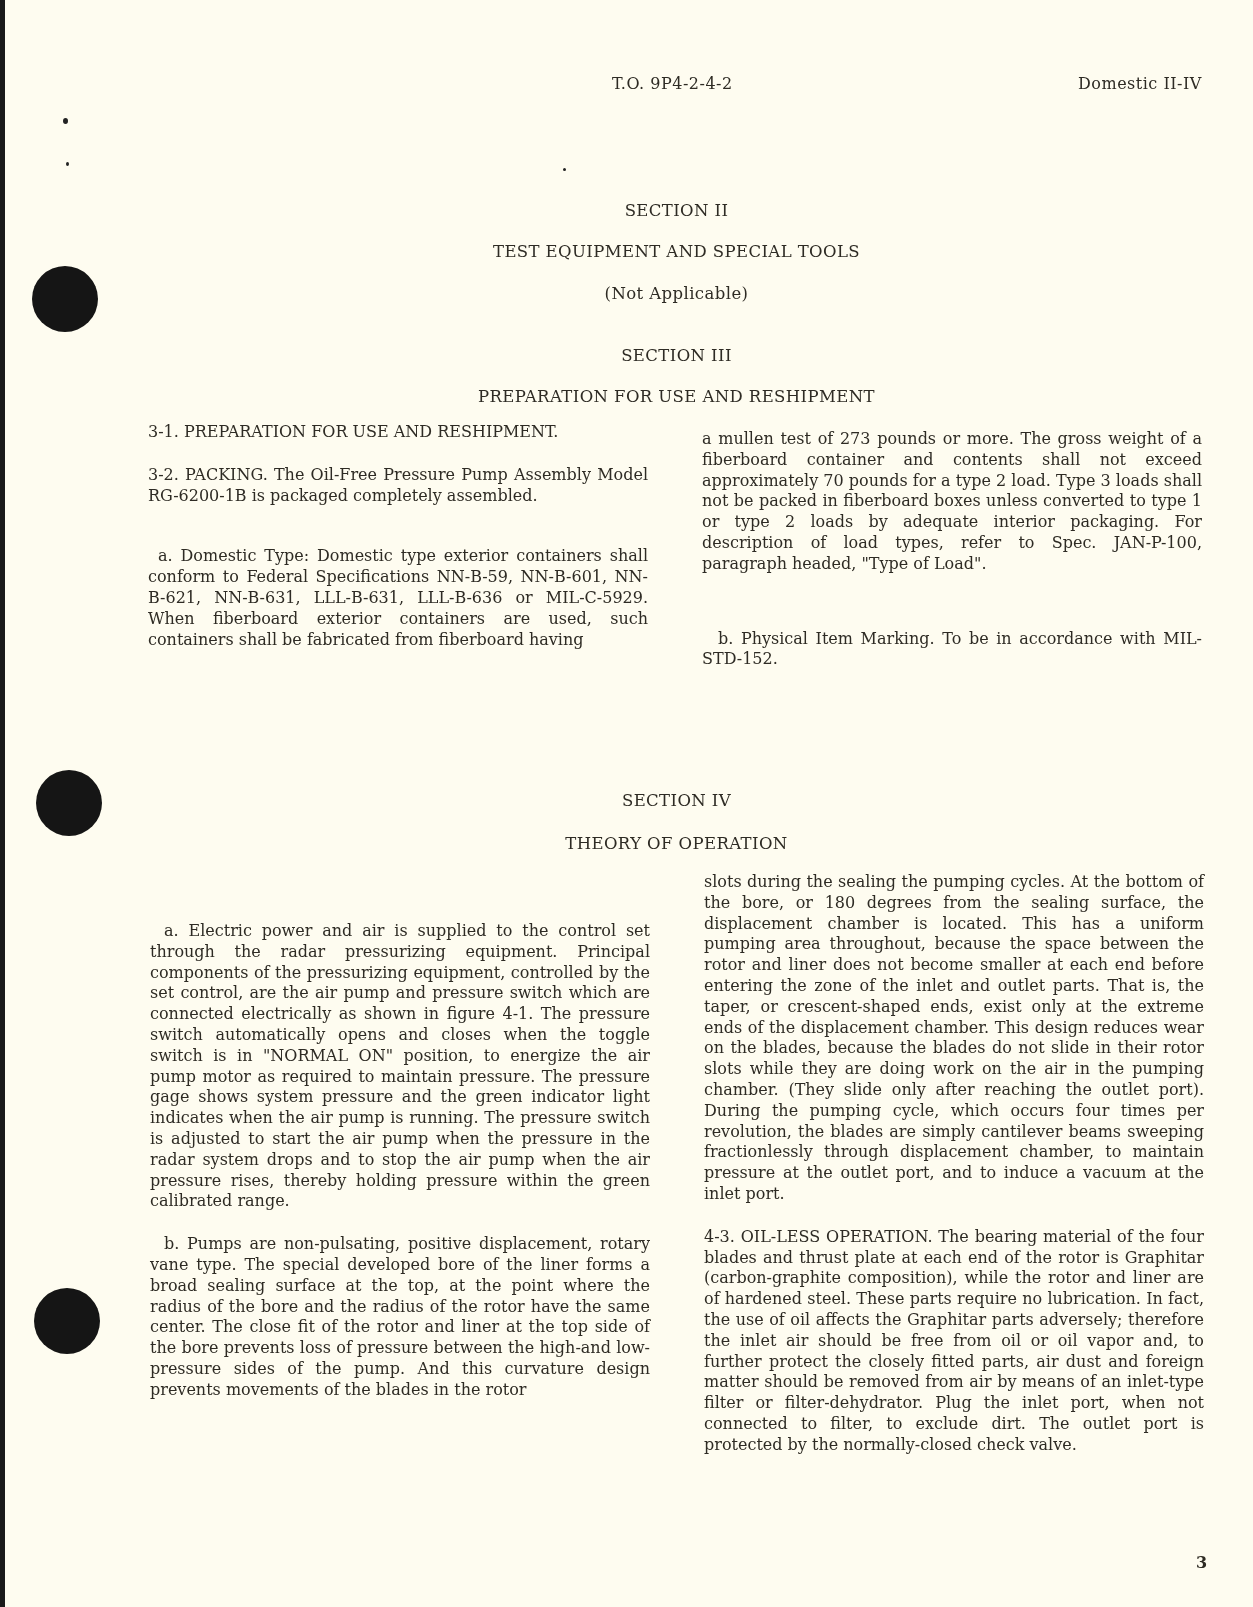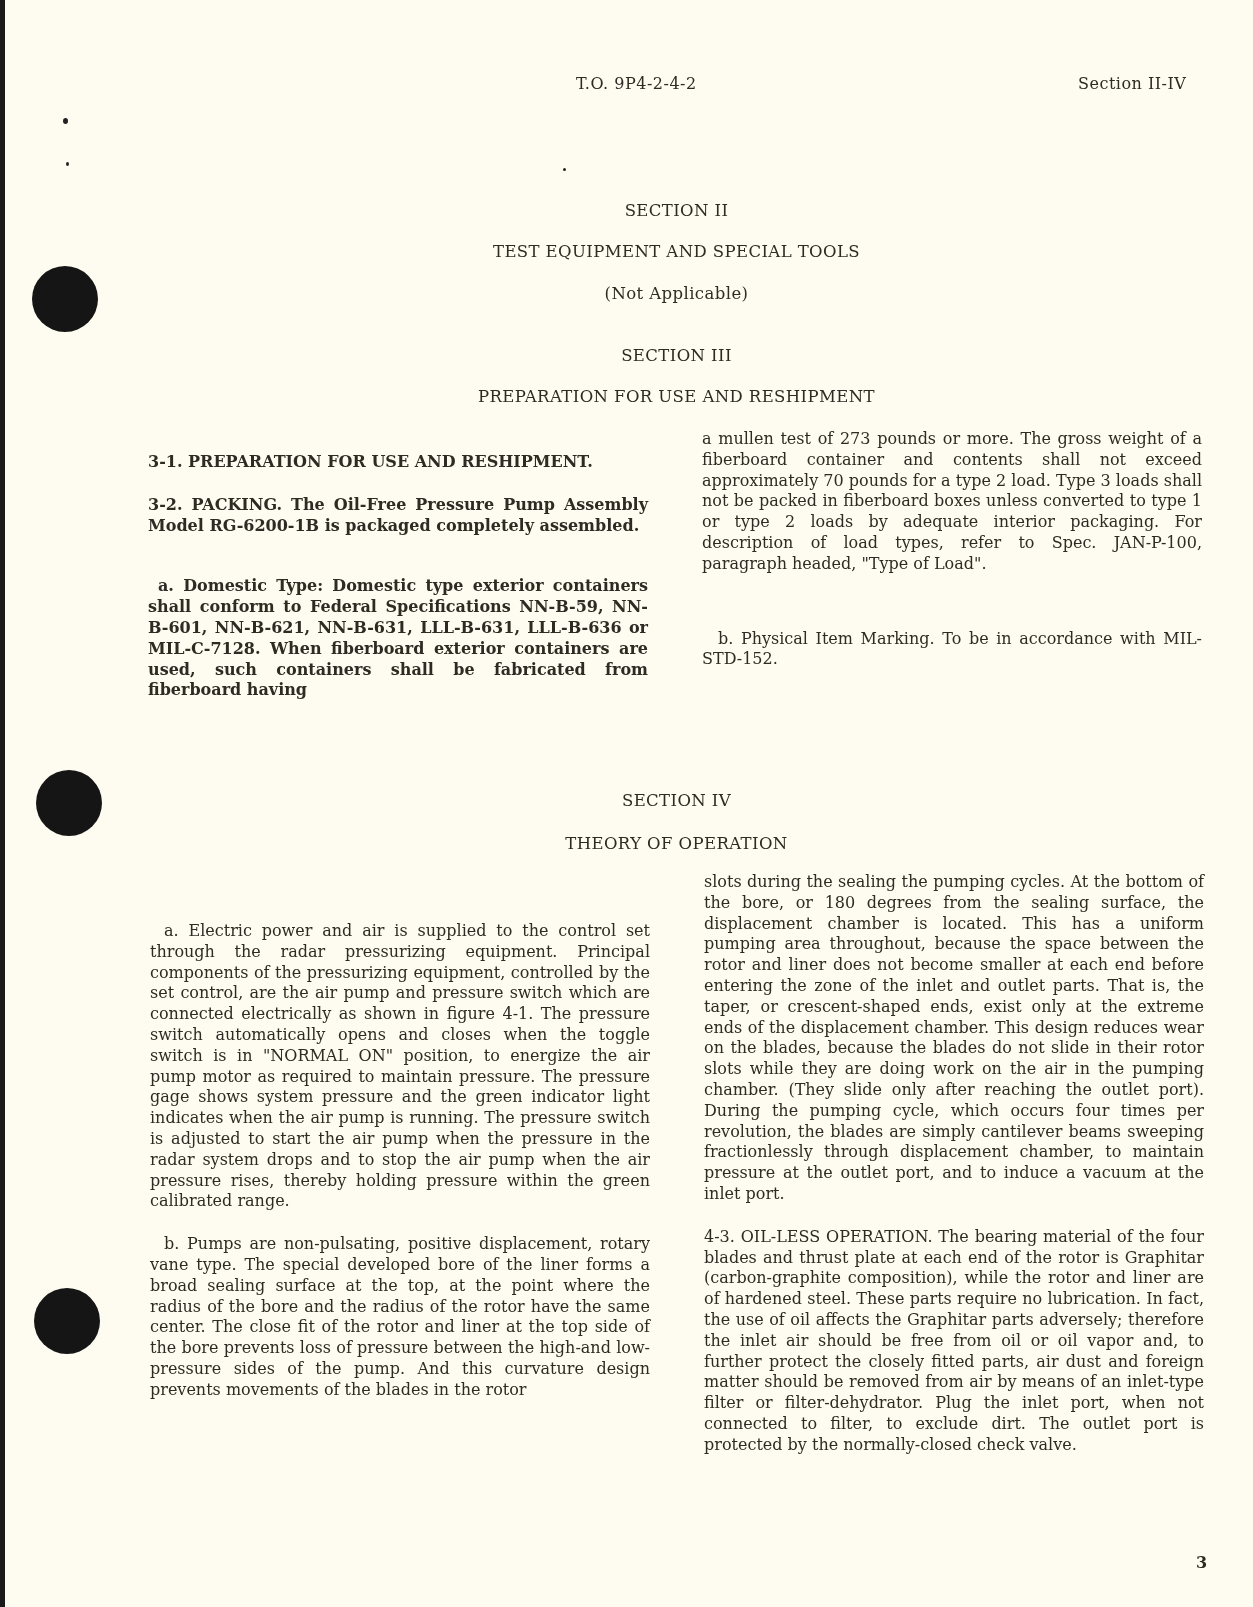--- a/index.html
+++ b/index.html
@@ -24,36 +24,36 @@
 <body>
 
 <div class="edge"></div>
 <div class="speck" style="left:63px;top:118px;width:5px;height:6px;"></div>
 <div class="speck" style="left:66px;top:162px;width:3px;height:4px;"></div>
 <div class="speck" style="left:563px;top:168px;width:3px;height:3px;"></div>
 <div class="hole" style="left:32px;top:266px;"></div>
 <div class="hole" style="left:36px;top:770px;"></div>
 <div class="hole" style="left:34px;top:1288px;"></div>
 
-<div class="hdr" style="left:576px;">T.O. 9P4-2-4-2</div>
-<div class="hdr" style="left:1078px;">Section II-IV</div>
+<div class="hdr" style="left:612px;">T.O. 9P4-2-4-2</div>
+<div class="hdr" style="left:1078px;">Domestic II-IV</div>
 
 <div class="center" style="top:201px;">SECTION II</div>
 <div class="center" style="top:242px;">TEST EQUIPMENT AND SPECIAL TOOLS</div>
 <div class="center" style="top:284px;">(Not Applicable)</div>
 
 <div class="center" style="top:346px;">SECTION III</div>
 <div class="center" style="top:387px;">PREPARATION FOR USE AND RESHIPMENT</div>
 
-<div class="col" style="left:148px;top:452px;width:500px;font-weight:bold;">
+<div class="col" style="left:148px;top:422px;width:500px;">
   <p>3-1.  PREPARATION FOR USE AND RESHIPMENT.</p>
   <div class="gap-s"></div>
   <p>3-2.  PACKING.  The Oil-Free Pressure Pump Assembly Model RG-6200-1B is packaged completely assembled.</p>
   <div class="gap-m"></div>
-  <p style="text-indent:10px;">a.  Domestic Type: Domestic type exterior containers shall conform to Federal Specifications NN-B-59, NN-B-601, NN-B-621, NN-B-631, LLL-B-631, LLL-B-636 or MIL-C-7128. When fiberboard exterior containers are used, such containers shall be fabricated from fiberboard having</p>
+  <p style="text-indent:10px;">a.  Domestic Type: Domestic type exterior containers shall conform to Federal Specifications NN-B-59, NN-B-601, NN-B-621, NN-B-631, LLL-B-631, LLL-B-636 or MIL-C-5929. When fiberboard exterior containers are used, such containers shall be fabricated from fiberboard having</p>
 </div>
 
 <div class="col" style="left:702px;top:429px;width:500px;">
   <p>a mullen test of 273 pounds or more. The gross weight of a fiberboard container and contents shall not exceed approximately 70 pounds for a type 2 load. Type 3 loads shall not be packed in fiberboard boxes unless converted to type 1 or type 2 loads by adequate interior packaging. For description of load types, refer to Spec. JAN-P-100, paragraph headed, "Type of Load".</p>
   <div class="gap-m" style="height:54px;"></div>
   <p style="text-indent:16px;">b.  Physical Item Marking.  To be in accordance with MIL-STD-152.</p>
 </div>
 
 <div class="center" style="top:791px;">SECTION IV</div>
 <div class="center" style="top:834px;">THEORY OF OPERATION</div>

